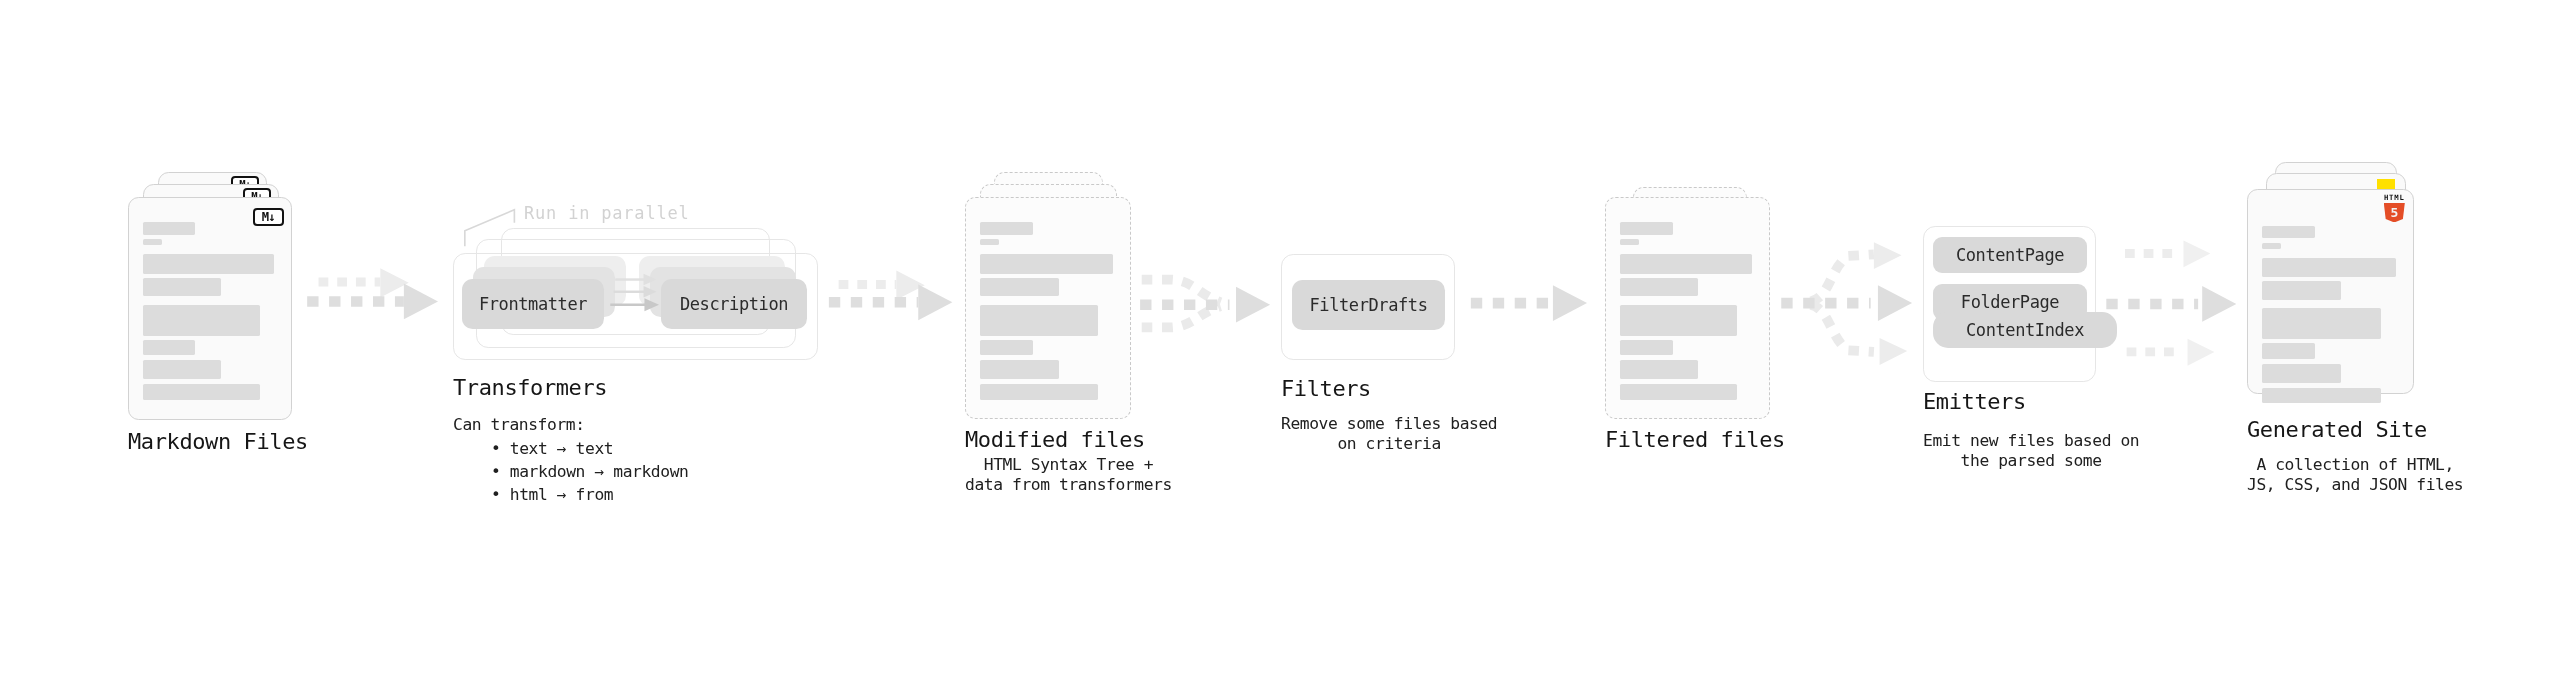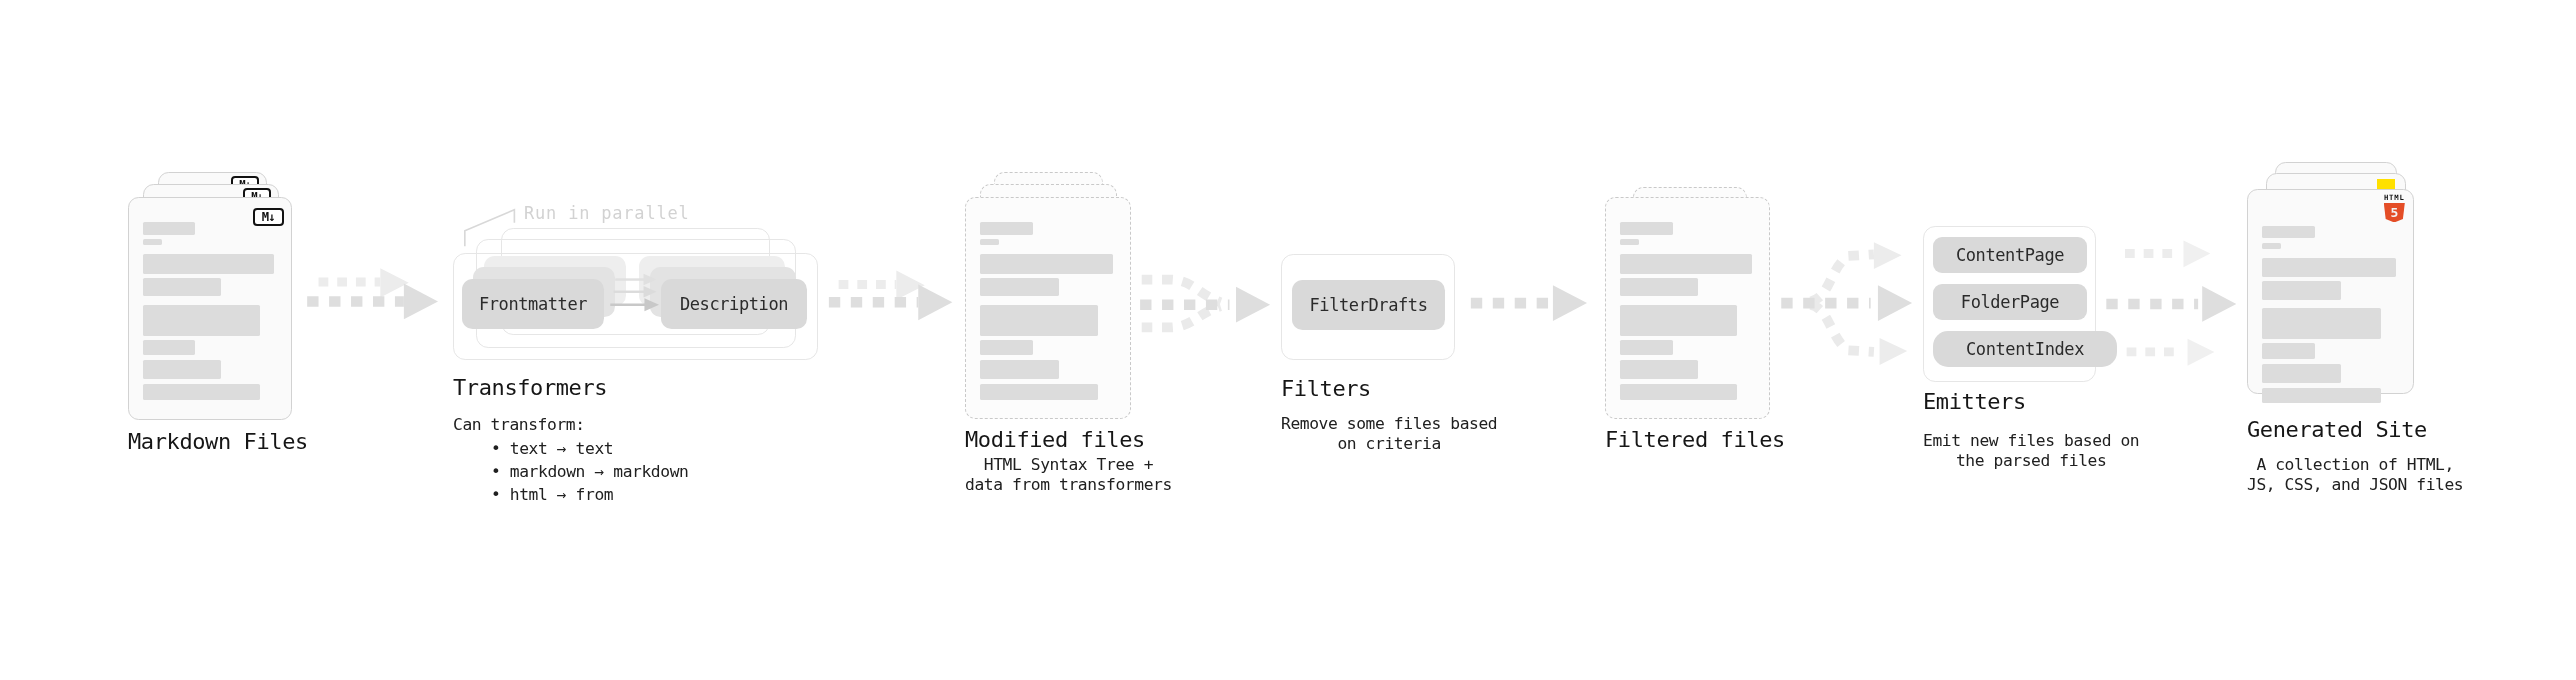--- a/index.html
+++ b/index.html
@@ -162,26 +162,26 @@
           <div class="bar" style="width: 87%; height: 15.4px; margin-top: 4.9px;"></div>
         </div>
     </div>
   </div>
   <div class="stage-label" style="left:1605px;top:427px">Filtered files</div>
 
   <div>
     <div class="outline-box" style="left:1923px;top:226px;width:173px;height:156px"></div>
     <div class="node-btn" style="left:1933px;top:237px;width:154px;height:36px;border-radius:9px">ContentPage</div>
     <div class="node-btn" style="left:1933px;top:284px;width:154px;height:36px;border-radius:9px">FolderPage</div>
-    <div class="node-btn" style="left:1933px;top:331px;width:184px;height:36px;border-radius:15px">ContentIndex</div>
+    <div class="node-btn" style="left:1933px;top:312px;width:184px;height:36px;border-radius:15px">ContentIndex</div>
   </div>
   <div class="stage-label" style="left:1923px;top:389px">Emitters</div>
   <div class="stage-desc" style="left:1923px;top:431px">
     <span>Emit new files based on</span>
-    <span>the parsed files</span>
+    <span>the parsed some</span>
   </div>
 
   <div>
     <div class="sheet" style="left:2275px;top:162px;width:122px;height:46px">
       <span class="css-badge">
         <span class="css-word">CSS</span>
         <span class="css-bar" style="display:block"></span>
       </span>
     </div>
     <div class="sheet" style="left:2266px;top:173px;width:140px;height:46px">

